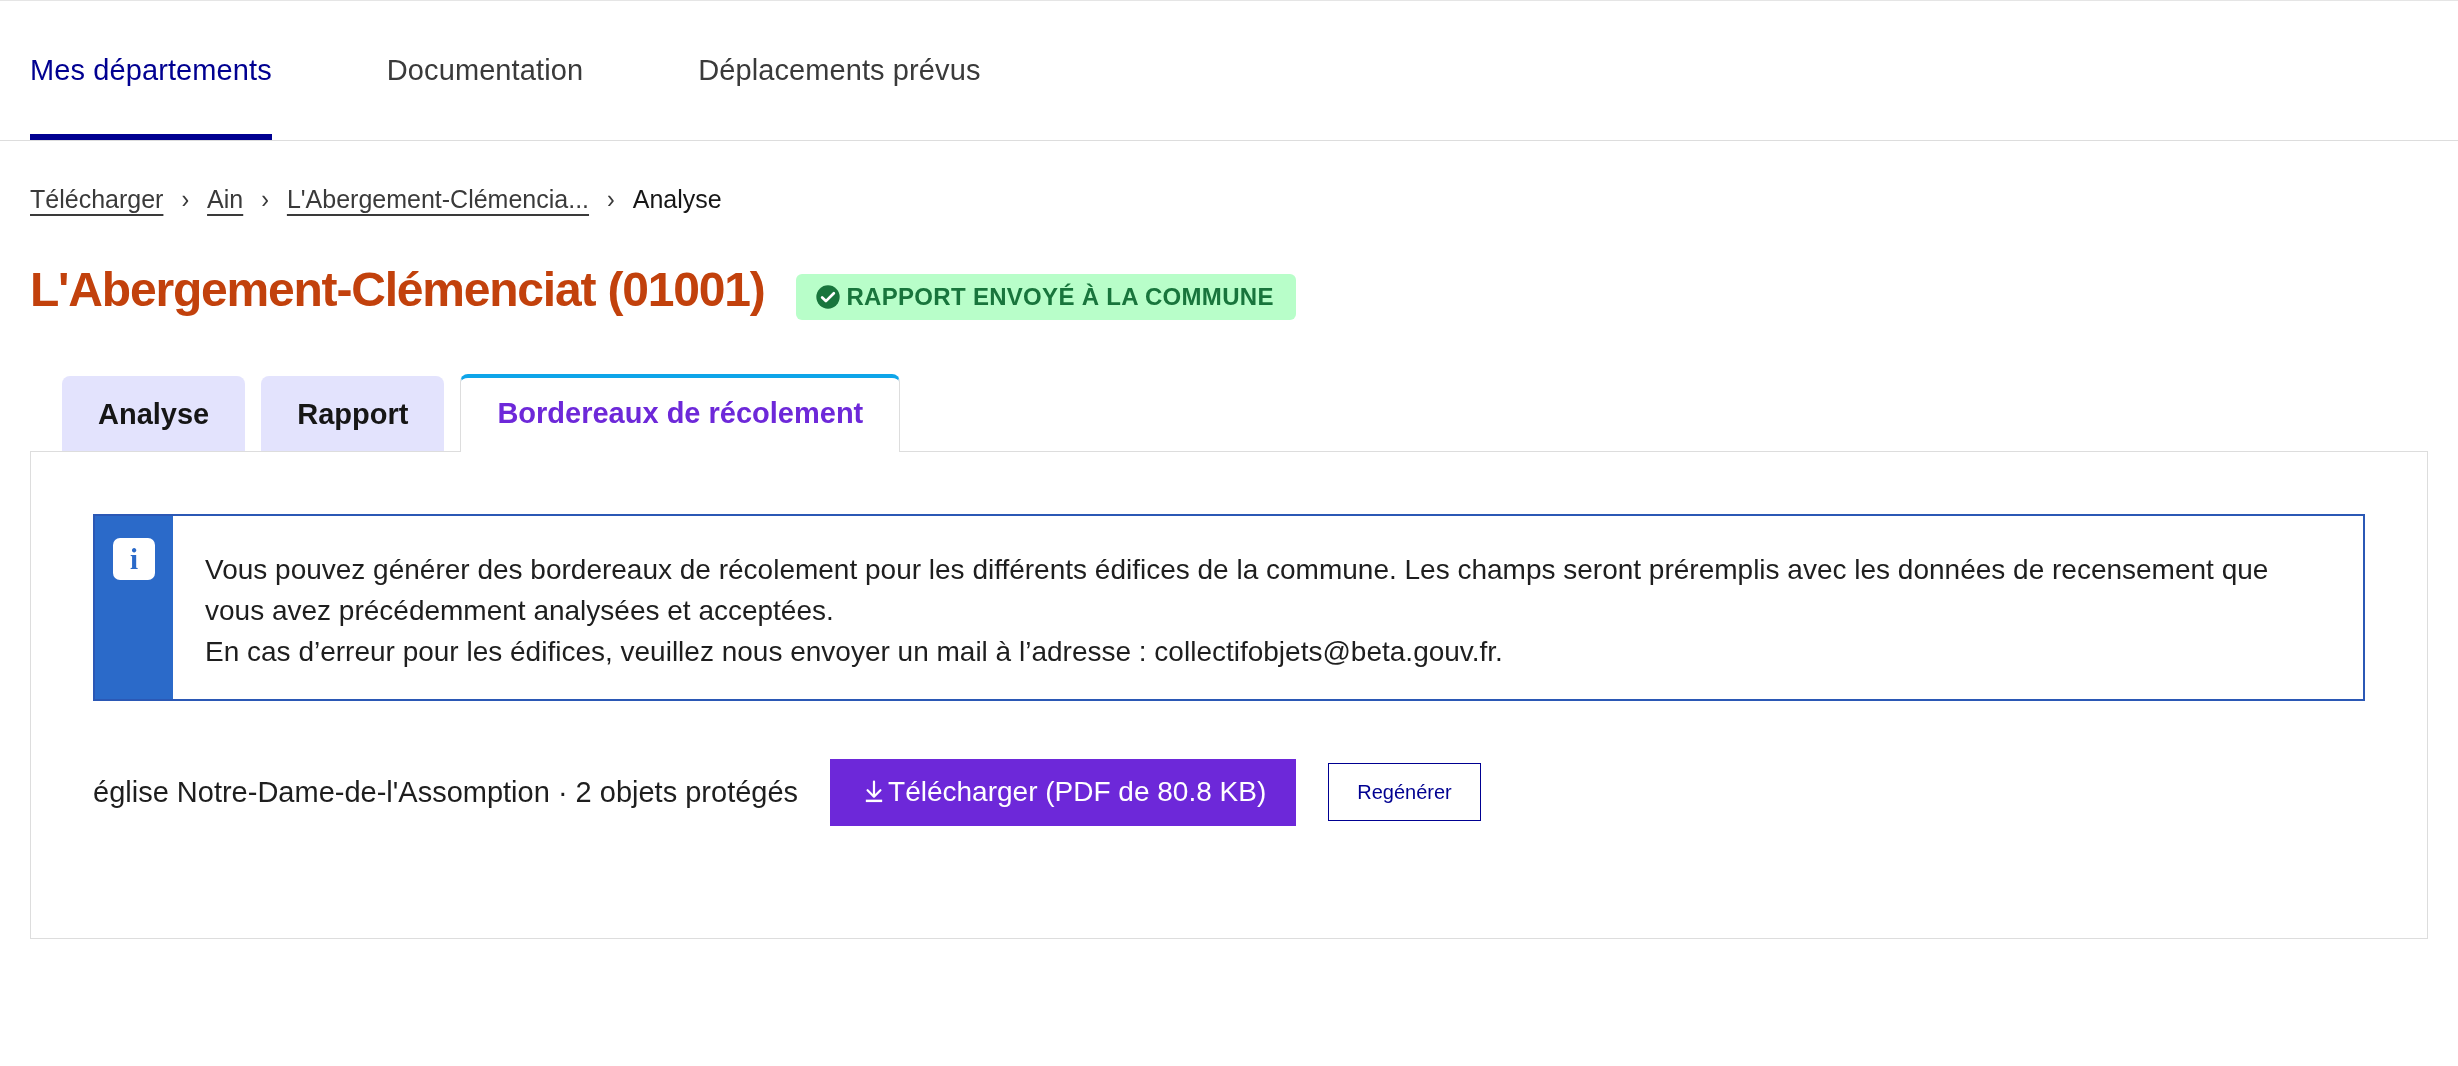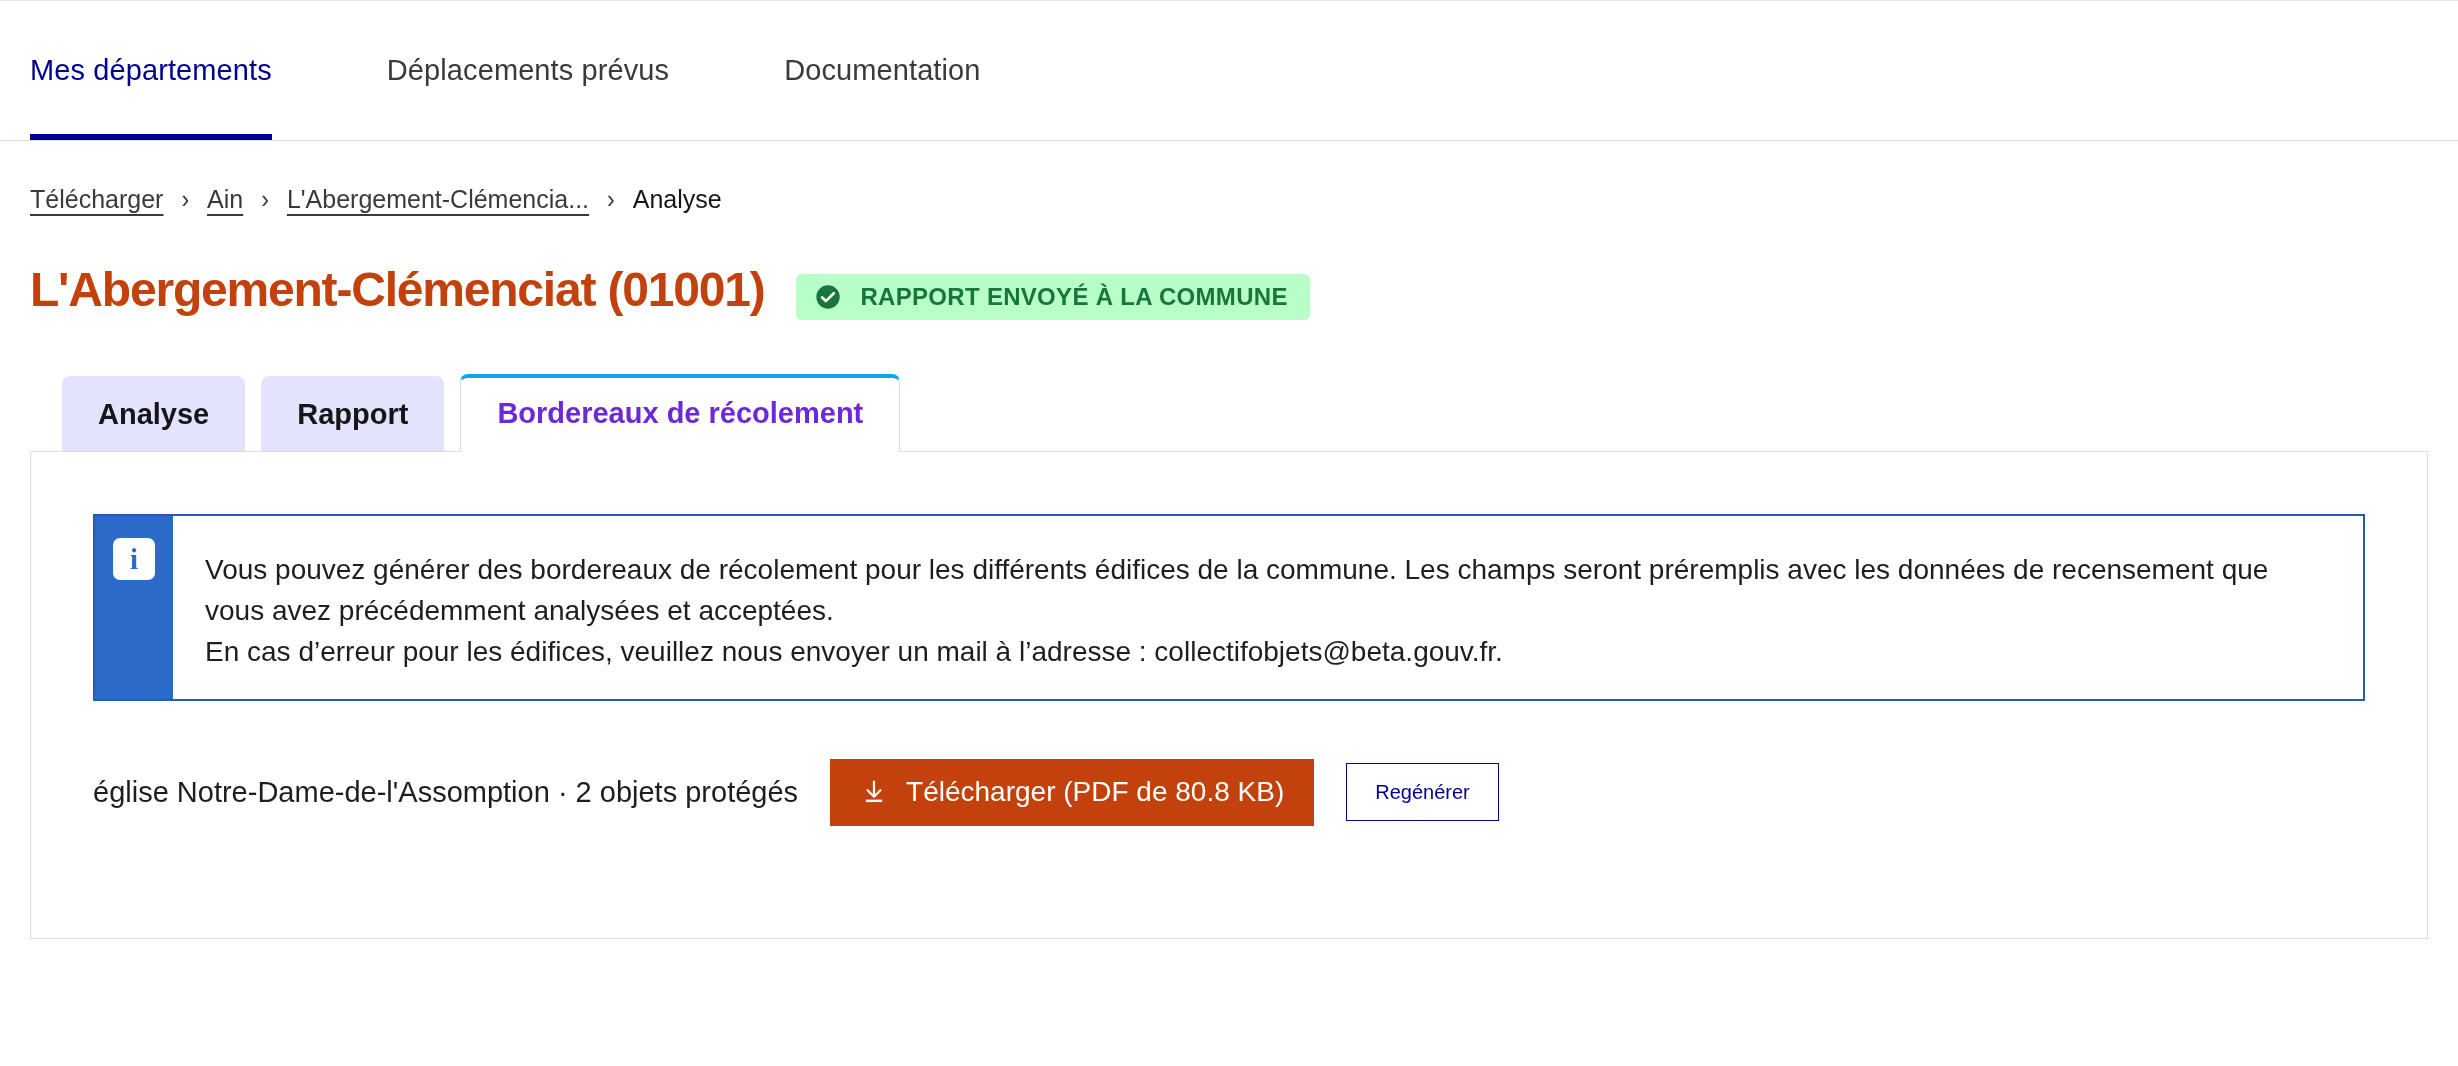--- a/index.html
+++ b/index.html
@@ -98,21 +98,21 @@
     font-weight: 700;
     letter-spacing: -1.2px;
     color: #c2410c;
     margin: 0;
     white-space: nowrap;
     line-height: 1.1;
   }
   .status-badge {
     display: inline-flex;
     align-items: center;
-    gap: 18px;
+    gap: 4px;
     margin-left: 32px;
     margin-top: 14px;
     background: #b8fec9;
     color: #18753c;
     font-size: 24px;
     font-weight: 700;
     letter-spacing: 0.3px;
     padding: 9px 22px 9px 18px;
     border-radius: 6px;
     white-space: nowrap;
@@ -213,22 +213,21 @@
   }
   .edifice-label {
     font-size: 29px;
     color: #1e1e1e;
     white-space: nowrap;
     margin-right: 32px;
   }
   .btn-download {
     display: inline-flex;
     align-items: center;
-    gap: 18px;
-    background: #c2410c;
+    background: #6d28d9;
     color: #ffffff;
     font-size: 28px;
     border: none;
     padding: 18px 30px;
     cursor: pointer;
     font-family: inherit;
     white-space: nowrap;
     line-height: 1.1;
   }
   .dl-icon {
@@ -252,24 +251,24 @@
 </style>
 </head>
 <body>
 
 <div class="topbar">
   <nav class="nav-list">
     <div class="nav-item active">
       <span class="nav-label">Mes départements</span>
     </div>
     <div class="nav-item">
+      <span class="nav-label">Documentation</span>
+    </div>
+    <div class="nav-item">
       <span class="nav-label">Déplacements prévus</span>
-    </div>
-    <div class="nav-item">
-      <span class="nav-label">Documentation</span>
     </div>
   </nav>
 </div>
 
 <div class="breadcrumb">
   <span class="crumb-link">Télécharger</span>
   <span class="crumb-sep">›</span>
   <span class="crumb-link">Ain</span>
   <span class="crumb-sep">›</span>
   <span class="crumb-link">L'Abergement-Clémencia...</span>

